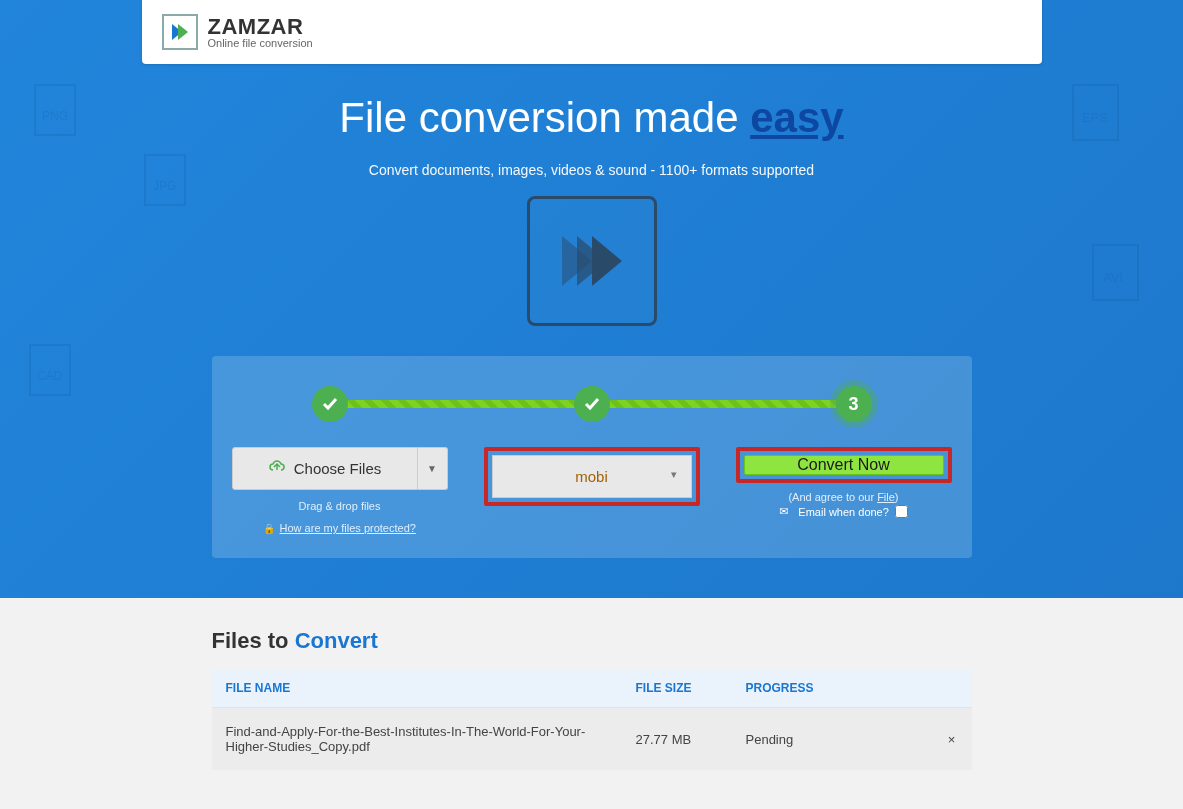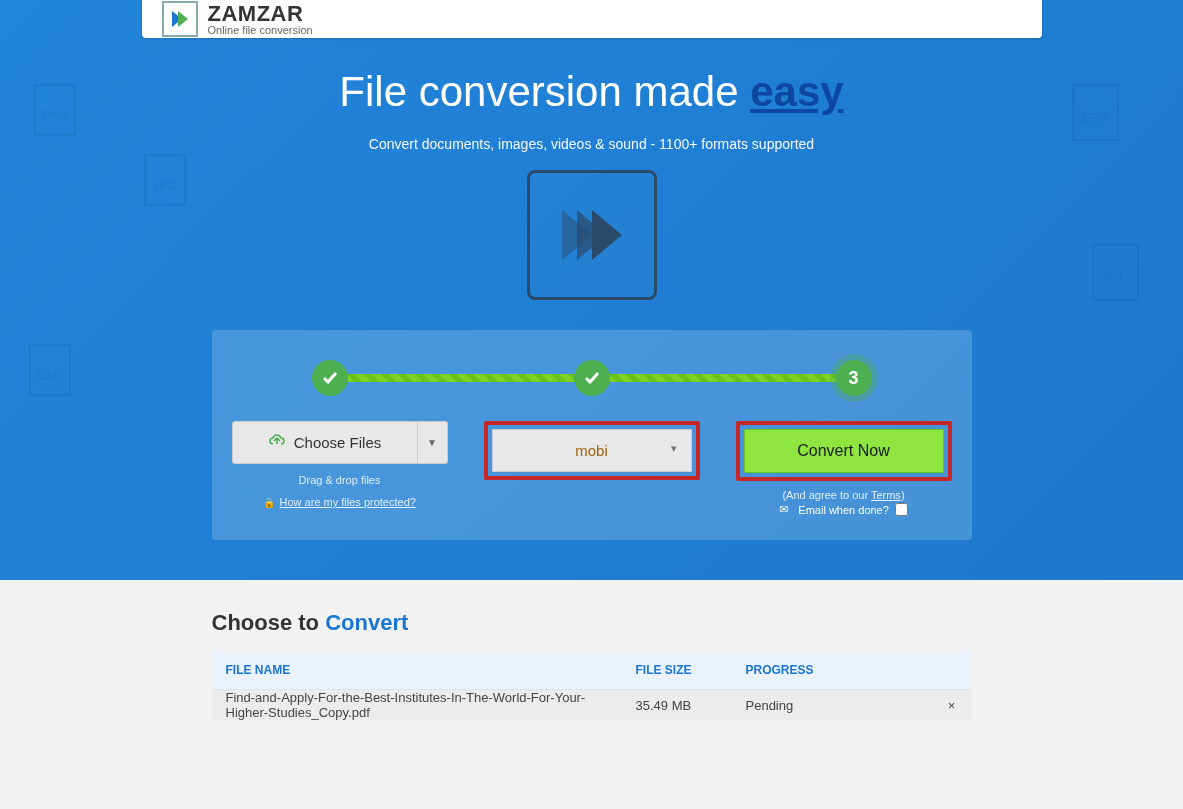--- a/index.html
+++ b/index.html
@@ -3,21 +3,21 @@
 <meta charset="utf-8">
 <style>
 * { margin: 0; padding: 0; box-sizing: border-box; }
 body { font-family: "Segoe UI", Arial, sans-serif; background: #f2f2f2; }
 
 
 .hero { background: #1976d2; background-image: linear-gradient(135deg, #2185db 0%, #1d78cc 100%); padding-bottom: 40px; position: relative; overflow: hidden; }
 .bg-icons { position: absolute; inset: 0; opacity: 0.12; pointer-events: none; }
 .bg-icons svg { position: absolute; }
 
-.navbar { background: #fff; max-width: 900px; margin: 0 auto; border-radius: 0 0 4px 4px; padding: 1px 20px; display: flex; align-items: center; position: relative; z-index: 2; box-shadow: 0 1px 3px rgba(0,0,0,.15); }
+.navbar { background: #fff; max-width: 900px; margin: 0 auto; border-radius: 0 0 4px 4px; padding: 14px 20px; display: flex; align-items: center; position: relative; z-index: 2; box-shadow: 0 1px 3px rgba(0,0,0,.15); }
 .logo { display: flex; align-items: center; gap: 10px; }
 .logo-mark { width: 36px; height: 36px; border: 2px solid #8aa; display: flex; align-items: center; justify-content: center; }
 .logo-text { line-height: 1; }
 .logo-name { font-size: 22px; font-weight: 700; color: #333; letter-spacing: .5px; }
 .logo-tag { font-size: 11px; color: #666; }
 .navlinks { margin-left: auto; display: flex; align-items: center; gap: 18px; font-size: 12px; }
 .navlinks a { color: #555; text-decoration: none; cursor: pointer; }
 .btn-outline { border: 1px solid #1976d2; color: #1976d2; padding: 7px 14px; border-radius: 3px; font-size: 12px; cursor: pointer; background: #fff; }
 .btn-primary { background: #1976d2; color: #fff; padding: 7px 14px; border-radius: 3px; font-size: 12px; border: none; cursor: pointer; }
 
@@ -41,32 +41,32 @@
 .choose-wrap { display: flex; }
 .choose-btn { flex: 1; background: #e8e8e8; border: 1px solid #ccc; padding: 12px 10px; font-size: 15px; color: #333; cursor: pointer; display: flex; align-items: center; justify-content: center; gap: 8px; border-radius: 3px 0 0 3px; }
 .choose-drop { width: 30px; background: #e8e8e8; border: 1px solid #ccc; border-left: none; border-radius: 0 3px 3px 0; cursor: pointer; display:flex; align-items:center; justify-content:center; color:#666; font-size:10px; }
 .hint { font-size: 11px; color: #e0eefc; margin-top: 10px; }
 .hint a { color: #e0eefc; text-decoration: underline; }
 
 .highlight-red { border: 4px solid #c62828; padding: 4px; border-radius: 2px; }
 .format-select { width: 100%; background: #e8e8e8; border: 1px solid #ccc; padding: 12px; font-size: 15px; color: #a16207; cursor: pointer; text-align: center; position: relative; }
 .format-select::after { content: "▾"; position: absolute; right: 14px; color: #777; font-size: 11px; }
 
-.convert-btn { width: 100%; background: #8ee53f; border: 1px solid #6bc219; padding: 12px; font-size: 16px; color: #1a1a1a; cursor: pointer; border-radius: 2px; }
+.convert-btn { width: 100%; background: #8ee53f; border: 1px solid #6bc219; padding: 0; font-size: 16px; color: #1a1a1a; cursor: pointer; border-radius: 2px; }
 .agree { font-size: 11px; color: #e0eefc; margin-top: 8px; }
 .agree a { color: #e0eefc; text-decoration: underline; }
 .emailrow { font-size: 11px; color: #fff; margin-top: 2px; display:flex; align-items:center; justify-content:center; gap:6px; }
 
 
 .files-section { max-width: 760px; margin: 30px auto; }
 .files-title { font-size: 22px; color: #333; margin-bottom: 15px; }
 .files-title .accent { color: #1976d2; }
 .files-table { width: 100%; border-collapse: collapse; background: #fff; }
 .files-table thead th { background: #eaf3fb; color: #1976d2; font-size: 12px; font-weight: 600; text-align: left; padding: 12px 14px; border-bottom: 1px solid #d9e6f2; }
-.files-table tbody td { background: #ececec; padding: 0 14px; font-size: 13px; color: #444; }
+.files-table tbody td { background: #ececec; padding: 16px 14px; font-size: 13px; color: #444; }
 .close-x { color: #888; cursor: pointer; font-size: 16px; text-align: center; }
 
 .lock-icon::before { content: "🔒"; font-size: 10px; margin-right: 4px; }
 .mail-icon::before { content: "✉"; margin-right: 4px; }
 .cloud-icon { color: #4caf50; }
 </style>
 </head>
 <body>
 
 <div class="hero">
@@ -158,44 +158,44 @@
       <div class="col">
         <div class="highlight-red">
           <div class="format-select">mobi</div>
         </div>
       </div>
 
       <div class="col">
         <div class="highlight-red">
           <button class="convert-btn">Convert Now</button>
         </div>
-        <div class="agree"><span>(And agree to our </span><a>Terms</a><span>)</span></div>
+        <div class="agree"><span>(And agree to our </span><a>File</a><span>)</span></div>
         <div class="emailrow">
           <span class="mail-icon"></span>
           <span>Email when done?</span>
           <input type="checkbox" style="">
         </div>
       </div>
     </div>
   </div>
 </div>
 
 <div class="files-section">
-  <h2 class="files-title"><span>Choose to </span><span class="accent">Convert</span></h2>
+  <h2 class="files-title"><span>Files to </span><span class="accent">Convert</span></h2>
   <table class="files-table">
     <thead>
       <tr>
         <th>FILE NAME</th>
         <th style="width:110px">FILE SIZE</th>
         <th style="width:200px">PROGRESS</th>
         <th style="width:40px"></th>
       </tr>
     </thead>
     <tbody>
       <tr>
         <td style="max-width:360px">Find-and-Apply-For-the-Best-Institutes-In-The-World-For-Your-Higher-Studies_Copy.pdf</td>
-        <td>35.49 MB</td>
+        <td>27.77 MB</td>
         <td>Pending</td>
         <td class="close-x">×</td>
       </tr>
     </tbody>
   </table>
 </div>
 
 </body></html>

